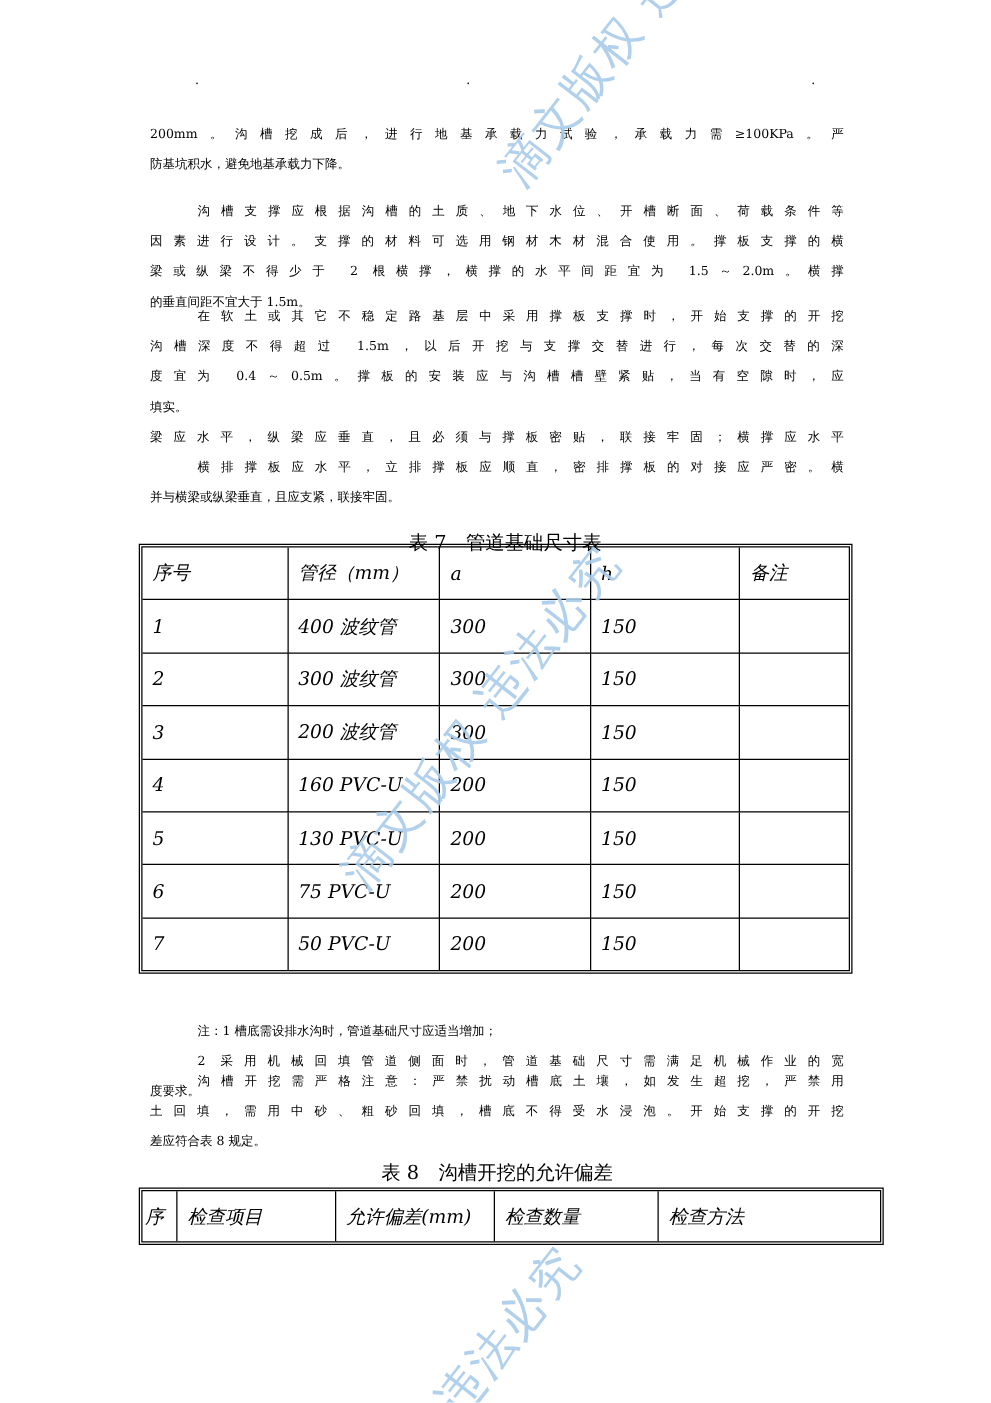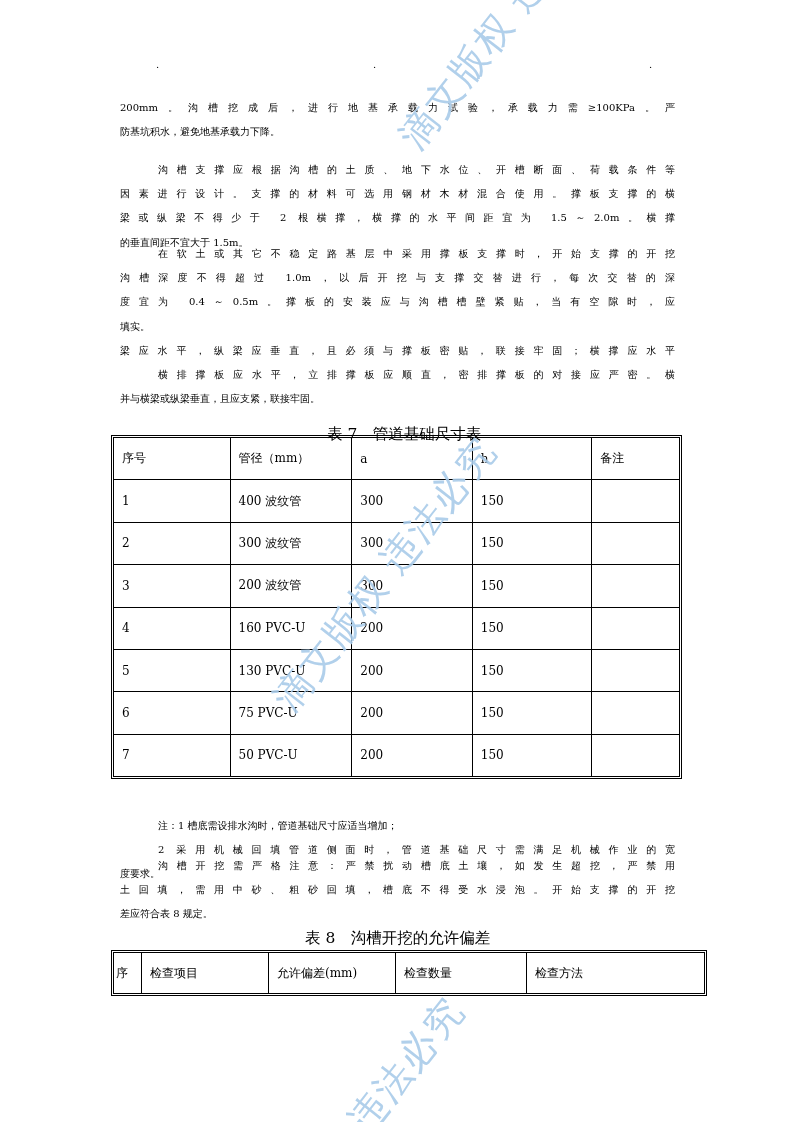--- a/index.html
+++ b/index.html
@@ -7,21 +7,21 @@
     width: 793px; height: 1122px; background: #ffffff; position: relative; overflow: hidden;
     font-family: "DejaVu Serif", "Liberation Serif", serif; color: #000;
   }
   .page { position: absolute; left: 0; top: 0; width: 793px; height: 1122px; }
   .hdr-dot { position: absolute; top: 60px; font-size: 10px; line-height: 10px; color: #000; }
   .para { position: absolute; left: 120px; width: 555px; font-size: 10px; line-height: 24.2px; text-align: justify; margin: 0; }
   .para .ln { display: block; white-space: nowrap; text-align: justify; text-align-last: justify; height: 24.2px; }
   .para .ln.last { text-align-last: left; }
   .indent { padding-left: 38px; }
   .caption { position: absolute; font-size: 15.5px; line-height: 20px; white-space: nowrap; }
-  table { position: absolute; border-collapse: separate; border-spacing: 0; border: 3px double #000; font-size: 12px; }
+  table { position: absolute; border-collapse: separate; border-spacing: 0; border: 3px double #000; font-size: 15px; font-style: italic; }
   table td { border-right: 1px solid #000; border-bottom: 1px solid #000; padding: 0 0 0 8px; vertical-align: middle; white-space: nowrap; }
   table tr td:last-child { border-right: none; }
   table tr:last-child td { border-bottom: none; }
   #t7 { left: 111px; top: 435px; width: 571px; }
   #t7 td { height: 41.4px; }
   #t8 { left: 111px; top: 950px; width: 596px; }
   #t8 td { height: 40px; }
   #t8 td.narrow { padding-left: 2px; }
   .wm { position: absolute; color: #a9cbe9; font-family: "DejaVu Sans", "Liberation Sans", sans-serif; font-size: 38px; white-space: nowrap; transform: rotate(-52deg); transform-origin: left top; opacity: 0.9; pointer-events: none; letter-spacing: 2px; }
 </style>
@@ -41,21 +41,21 @@
 
   <div class="para" style="top:158px">
     <span class="ln indent">沟槽支撑应根据沟槽的土质、地下水位、开槽断面、荷载条件等</span>
     <span class="ln">因素进行设计。支撑的材料可选用钢材木材混合使用。撑板支撑的横</span>
     <span class="ln">梁或纵梁不得少于 2 根横撑，横撑的水平间距宜为 1.5～2.0m。横撑</span>
     <span class="ln last">的垂直间距不宜大于 1.5m。</span>
   </div>
 
   <div class="para" style="top:242px">
     <span class="ln indent">在软土或其它不稳定路基层中采用撑板支撑时，开始支撑的开挖</span>
-    <span class="ln">沟槽深度不得超过 1.0m，以后开挖与支撑交替进行，每次交替的深</span>
+    <span class="ln">沟槽深度不得超过 1.5m，以后开挖与支撑交替进行，每次交替的深</span>
     <span class="ln">度宜为 0.4～0.5m。撑板的安装应与沟槽槽壁紧贴，当有空隙时，应</span>
     <span class="ln last">填实。</span>
   </div>
 
   <div class="para" style="top:339px">
     <span class="ln">梁应水平，纵梁应垂直，且必须与撑板密贴，联接牢固；横撑应水平</span>
     <span class="ln indent">横排撑板应水平，立排撑板应顺直，密排撑板的对接应严密。横</span>
     <span class="ln last">并与横梁或纵梁垂直，且应支紧，联接牢固。</span>
   </div>
 

